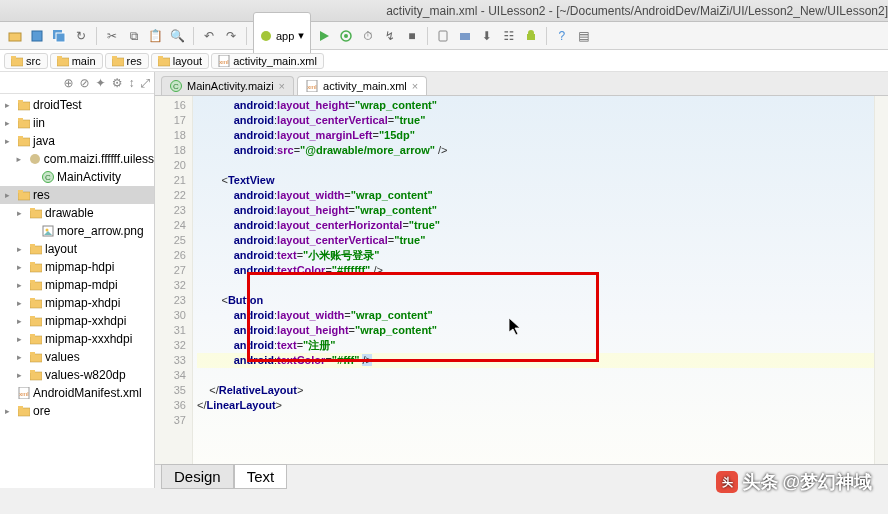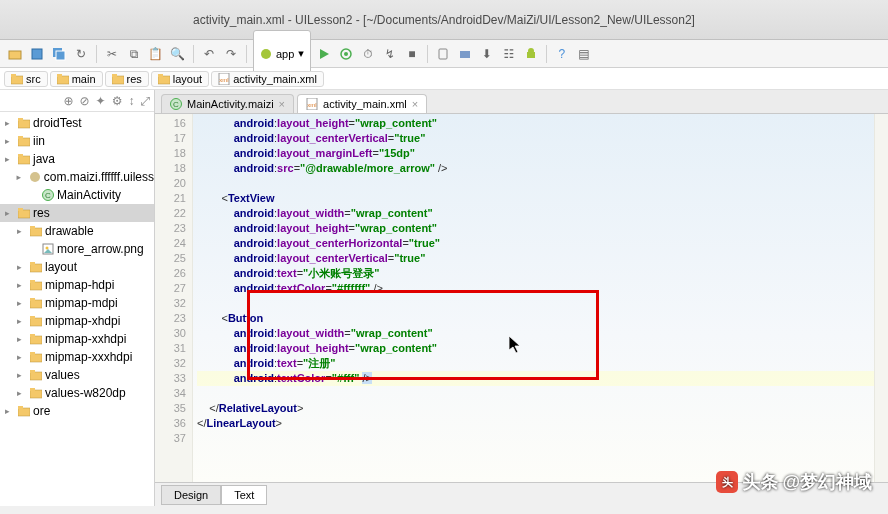--- a/index.html
+++ b/index.html
@@ -1,17 +1,17 @@
 <!DOCTYPE html>
 <html><head>
 <meta charset="utf-8">
 <style>
 * { margin: 0; padding: 0; box-sizing: border-box; font-family: -apple-system, "Segoe UI", Arial, sans-serif; }
 body { width: 888px; height: 514px; background: #f0f0f0; overflow: hidden; font-size: 12px; }
-.title-bar { height: 40px; background: linear-gradient(#e8e8e8,#dcdcdc); display: flex; align-items: center; justify-content: center; color: #4a4a4a; font-size: 12px; border-bottom: 1px solid #c0c0c0; }
+.title-bar { height: 22px; background: linear-gradient(#e8e8e8,#dcdcdc); display: flex; align-items: center; justify-content: flex-end; color: #4a4a4a; font-size: 12px; border-bottom: 1px solid #c0c0c0; }
 .title-bar .apple { position: absolute; left: 196px; color: #888; }
 .toolbar { height: 28px; background: #f5f5f5; display: flex; align-items: center; padding: 0 6px; gap: 4px; border-bottom: 1px solid #d0d0d0; }
 .tb-ico { width: 18px; height: 18px; display: flex; align-items: center; justify-content: center; color: #666; cursor: pointer; }
 .tb-sep { width: 1px; height: 18px; background: #d0d0d0; margin: 0 2px; }
 .run-combo { display: flex; align-items: center; border: 1px solid #c0c0c0; border-radius: 3px; padding: 16px 6px; background: #fff; gap: 4px; font-size: 11px; }
 .breadcrumb { height: 22px; background: #fff; display: flex; align-items: center; padding: 0 4px; border-bottom: 1px solid #e0e0e0; font-size: 11px; }
 .bc-item { display: flex; align-items: center; gap: 3px; padding: 1px 6px; border: 1px solid #d8d8d8; border-radius: 3px; margin-right: 2px; background: #fafafa; cursor: pointer; }
 .fico { width: 12px; height: 12px; }
 .main { display: flex; height: 416px; }
 .sidebar { width: 155px; background: #fff; border-right: 1px solid #d0d0d0; overflow: hidden; }
@@ -28,21 +28,21 @@
 .code-wrap { flex: 1; display: flex; background: #fdfdfa; overflow: hidden; position: relative; }
 .gutter { width: 38px; background: #f5f5f0; text-align: right; padding: 2px 6px 0 0; color: #a0a0a0; font-family: Menlo, Consolas, monospace; font-size: 11px; line-height: 15px; border-right: 1px solid #e8e8e0; }
 .code { flex: 1; font-family: Menlo, Consolas, monospace; font-size: 11px; line-height: 15px; padding: 2px 0 0 4px; white-space: pre; position: relative; color: #333; background: linear-gradient(180deg, #e6f0f8 0%, #f5f8fb 60%, #fdfdf9 100%); }
 .tag { color: #000080; font-weight: bold; }
 .attr { color: #7a0099; font-weight: bold; }
 .ns { color: #000080; font-weight: bold; margin-top: 12px; }
 .val { color: #008000; font-weight: bold; }
 .hl-line { background: rgba(255,255,200,0.5); }
 .red-box { position: absolute; border: 3px solid #e00000; pointer-events: none; }
 .design-tabs { height: 24px; border-top: 1px solid #c8c8c8; display: flex; align-items: center; padding-left: 6px; background: #f0f0f0; }
-.dtab { padding: 3px 12px; border: 1px solid #c0c0c0; font-size: 11px; cursor: pointer; background: #e5e5e5; }
+.dtab { padding: 3px 12px; border: 1px solid #c0c0c0; font-size: 15px; cursor: pointer; background: #e5e5e5; }
 .dtab.active { background: #fff; }
 .watermark { position: absolute; right: 16px; bottom: 20px; font-size: 18px; font-weight: bold; color: #fff; text-shadow: 0 0 3px #000; display: flex; align-items: center; gap: 4px; }
 .wm-logo { width: 22px; height: 22px; background: #e74c3c; border-radius: 5px; display: flex; align-items: center; justify-content: center; color: #fff; font-size: 11px; }
 svg { display: block; }
 .scroll-gutter { width: 14px; background: #f5f5f0; border-left: 1px solid #e8e8e0; }
 .cursor-svg { position: absolute; }
 </style>
 </head>
 <body>
 
@@ -308,20 +308,29 @@
           <span>values</span>
         </div>
         <div class="tree-row">
           <span class="ind" style="width:12px"></span>
           <span style="color:#888;font-size:9px;width:10px;display:inline-block">▸</span>
           <svg class="fico">
             <rect x="0" y="3" width="12" height="8" fill="#f4c869" stroke="#b8923a" stroke-width="0.5"></rect>
             <rect x="0" y="1" width="5" height="3" fill="#f4c869"></rect>
           </svg>
           <span>values-w820dp</span>
+        </div>
+        <div class="tree-row">
+          <span class="ind" style="width:0px"></span>
+          <span style="width:10px;display:inline-block"></span>
+          <svg class="fico">
+            <rect x="1" y="0" width="10" height="12" fill="#fff" stroke="#999"></rect>
+            <text x="6" y="9" text-anchor="middle" font-size="6" fill="#d87b2a">xml</text>
+          </svg>
+          <span>AndroidManifest.xml</span>
         </div>
         <div class="tree-row">
           <span class="ind" style="width:0px"></span>
           <span style="color:#888;font-size:9px;width:10px;display:inline-block">▸</span>
           <svg class="fico">
             <rect x="0" y="3" width="12" height="8" fill="#f4c869" stroke="#b8923a" stroke-width="0.5"></rect>
             <rect x="0" y="1" width="5" height="3" fill="#f4c869"></rect>
           </svg>
           <span>ore</span>
         </div>

